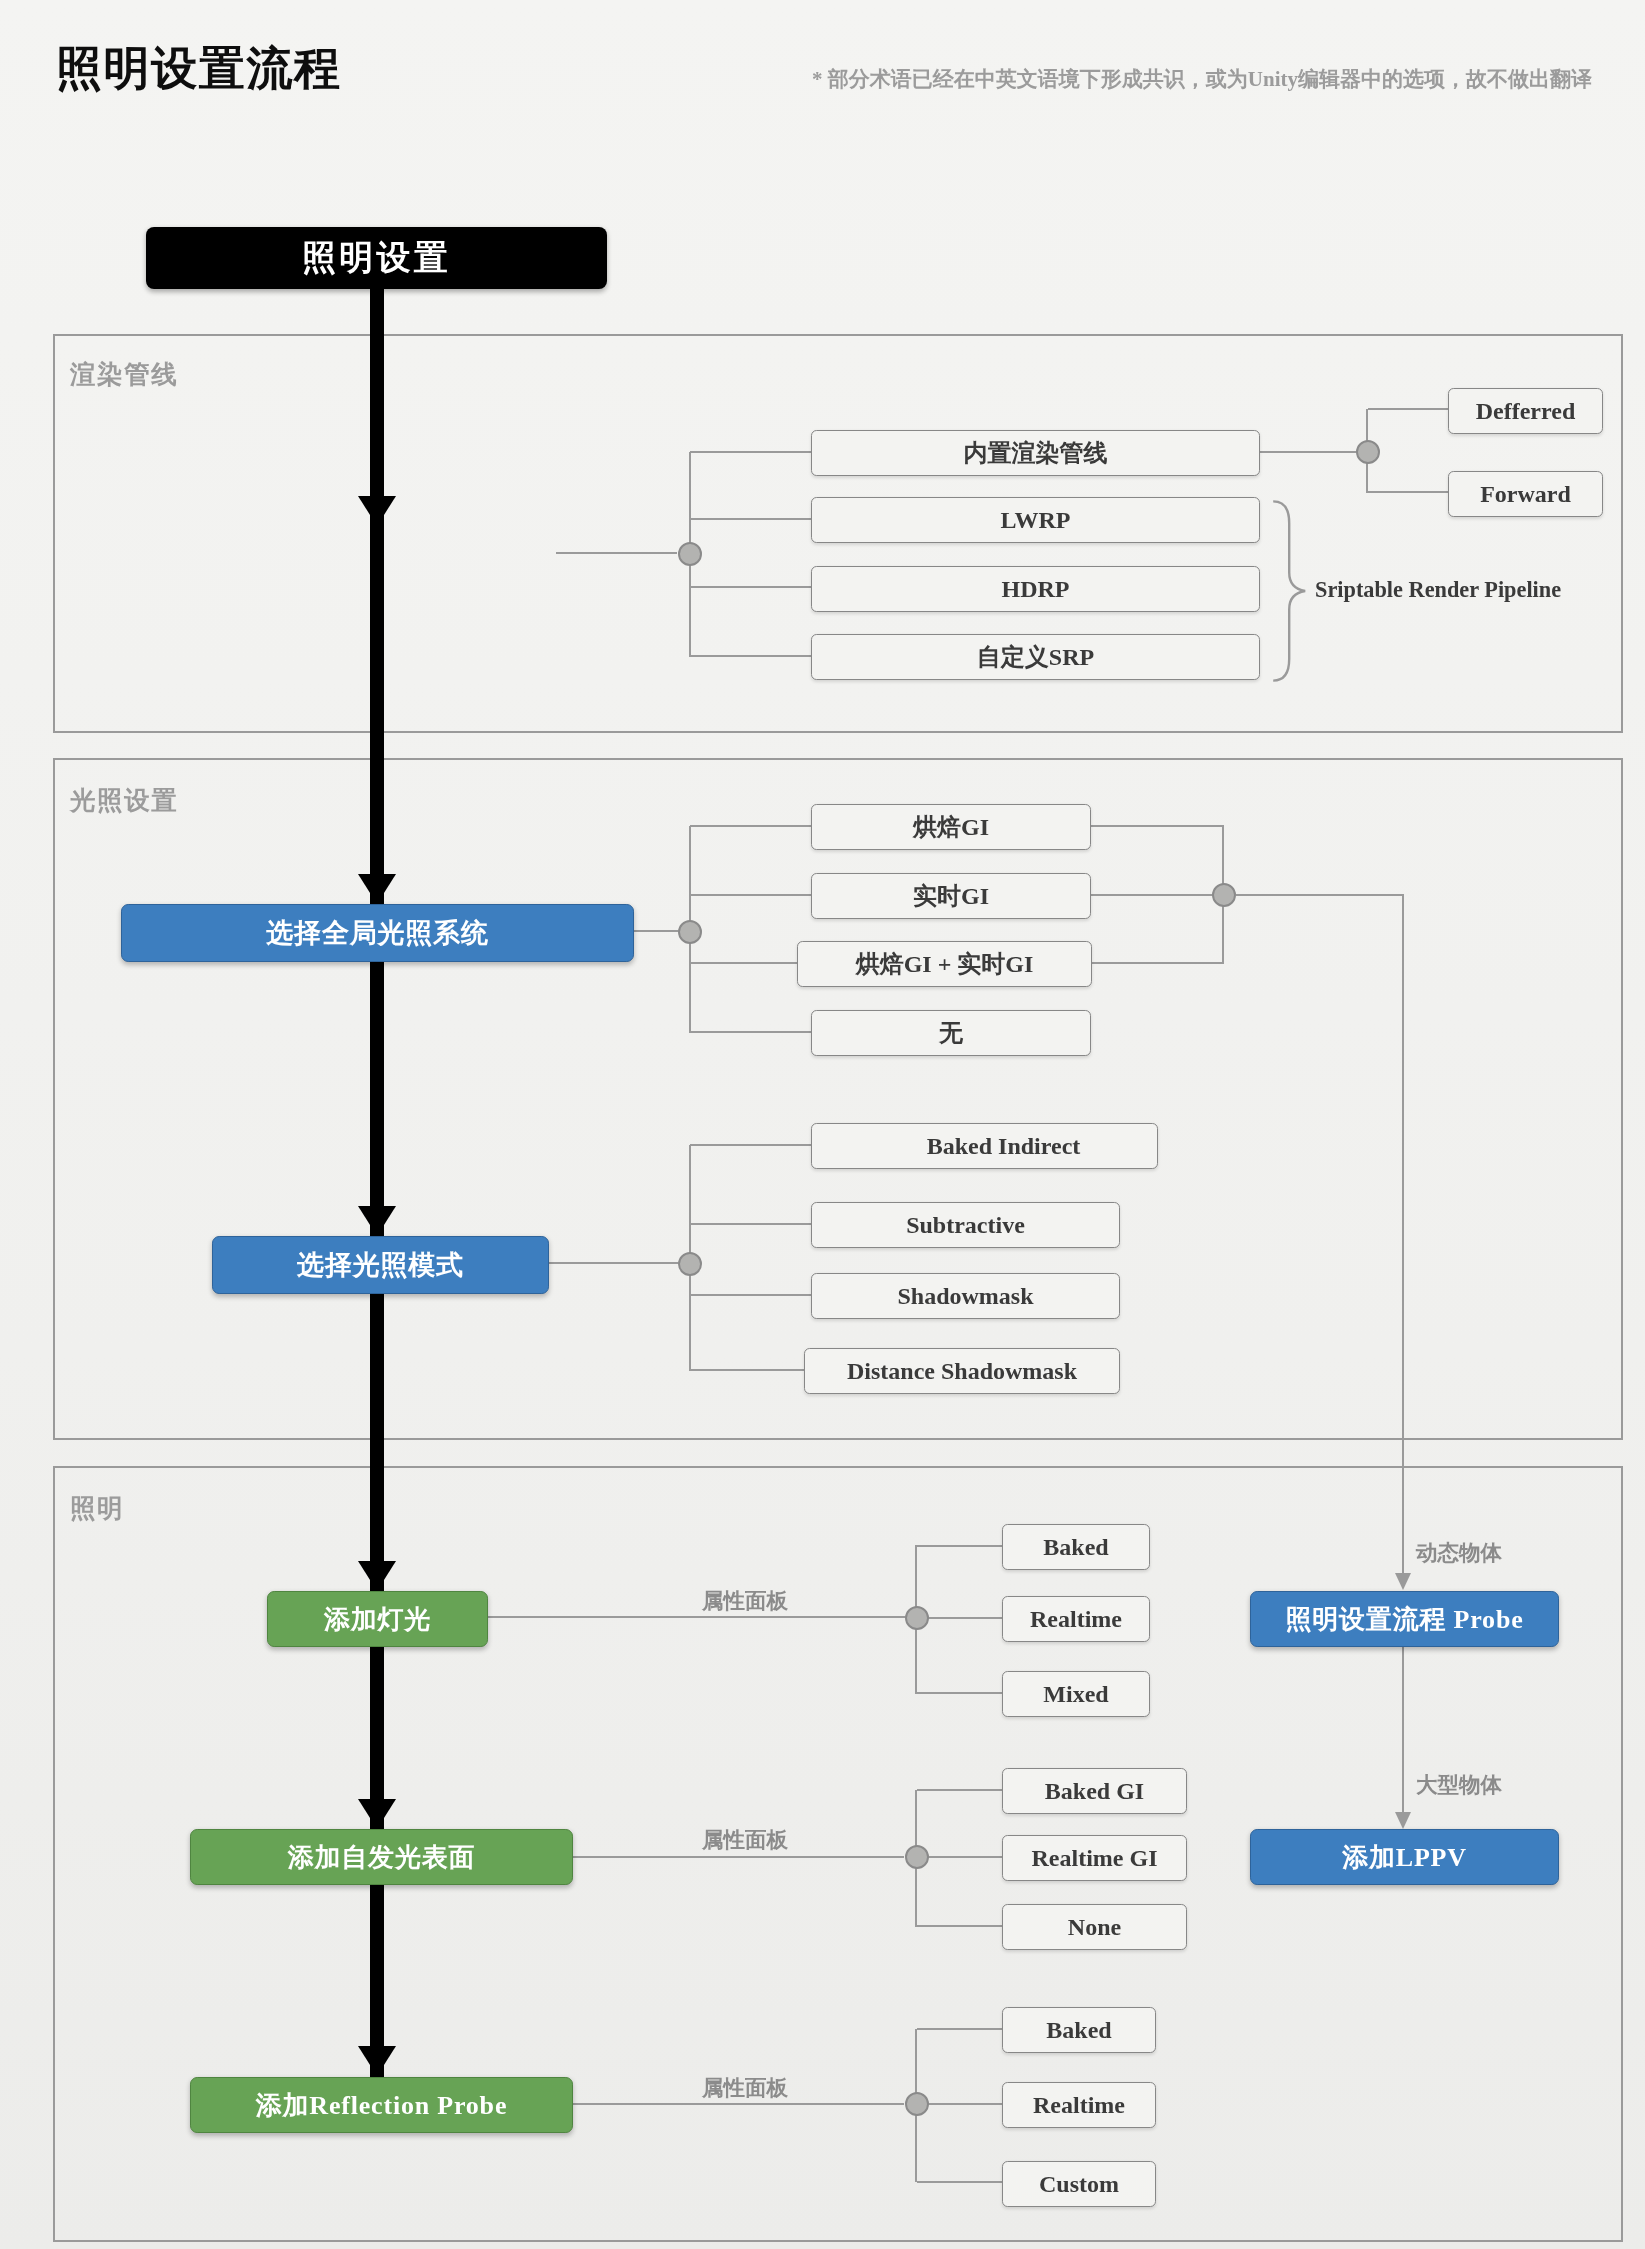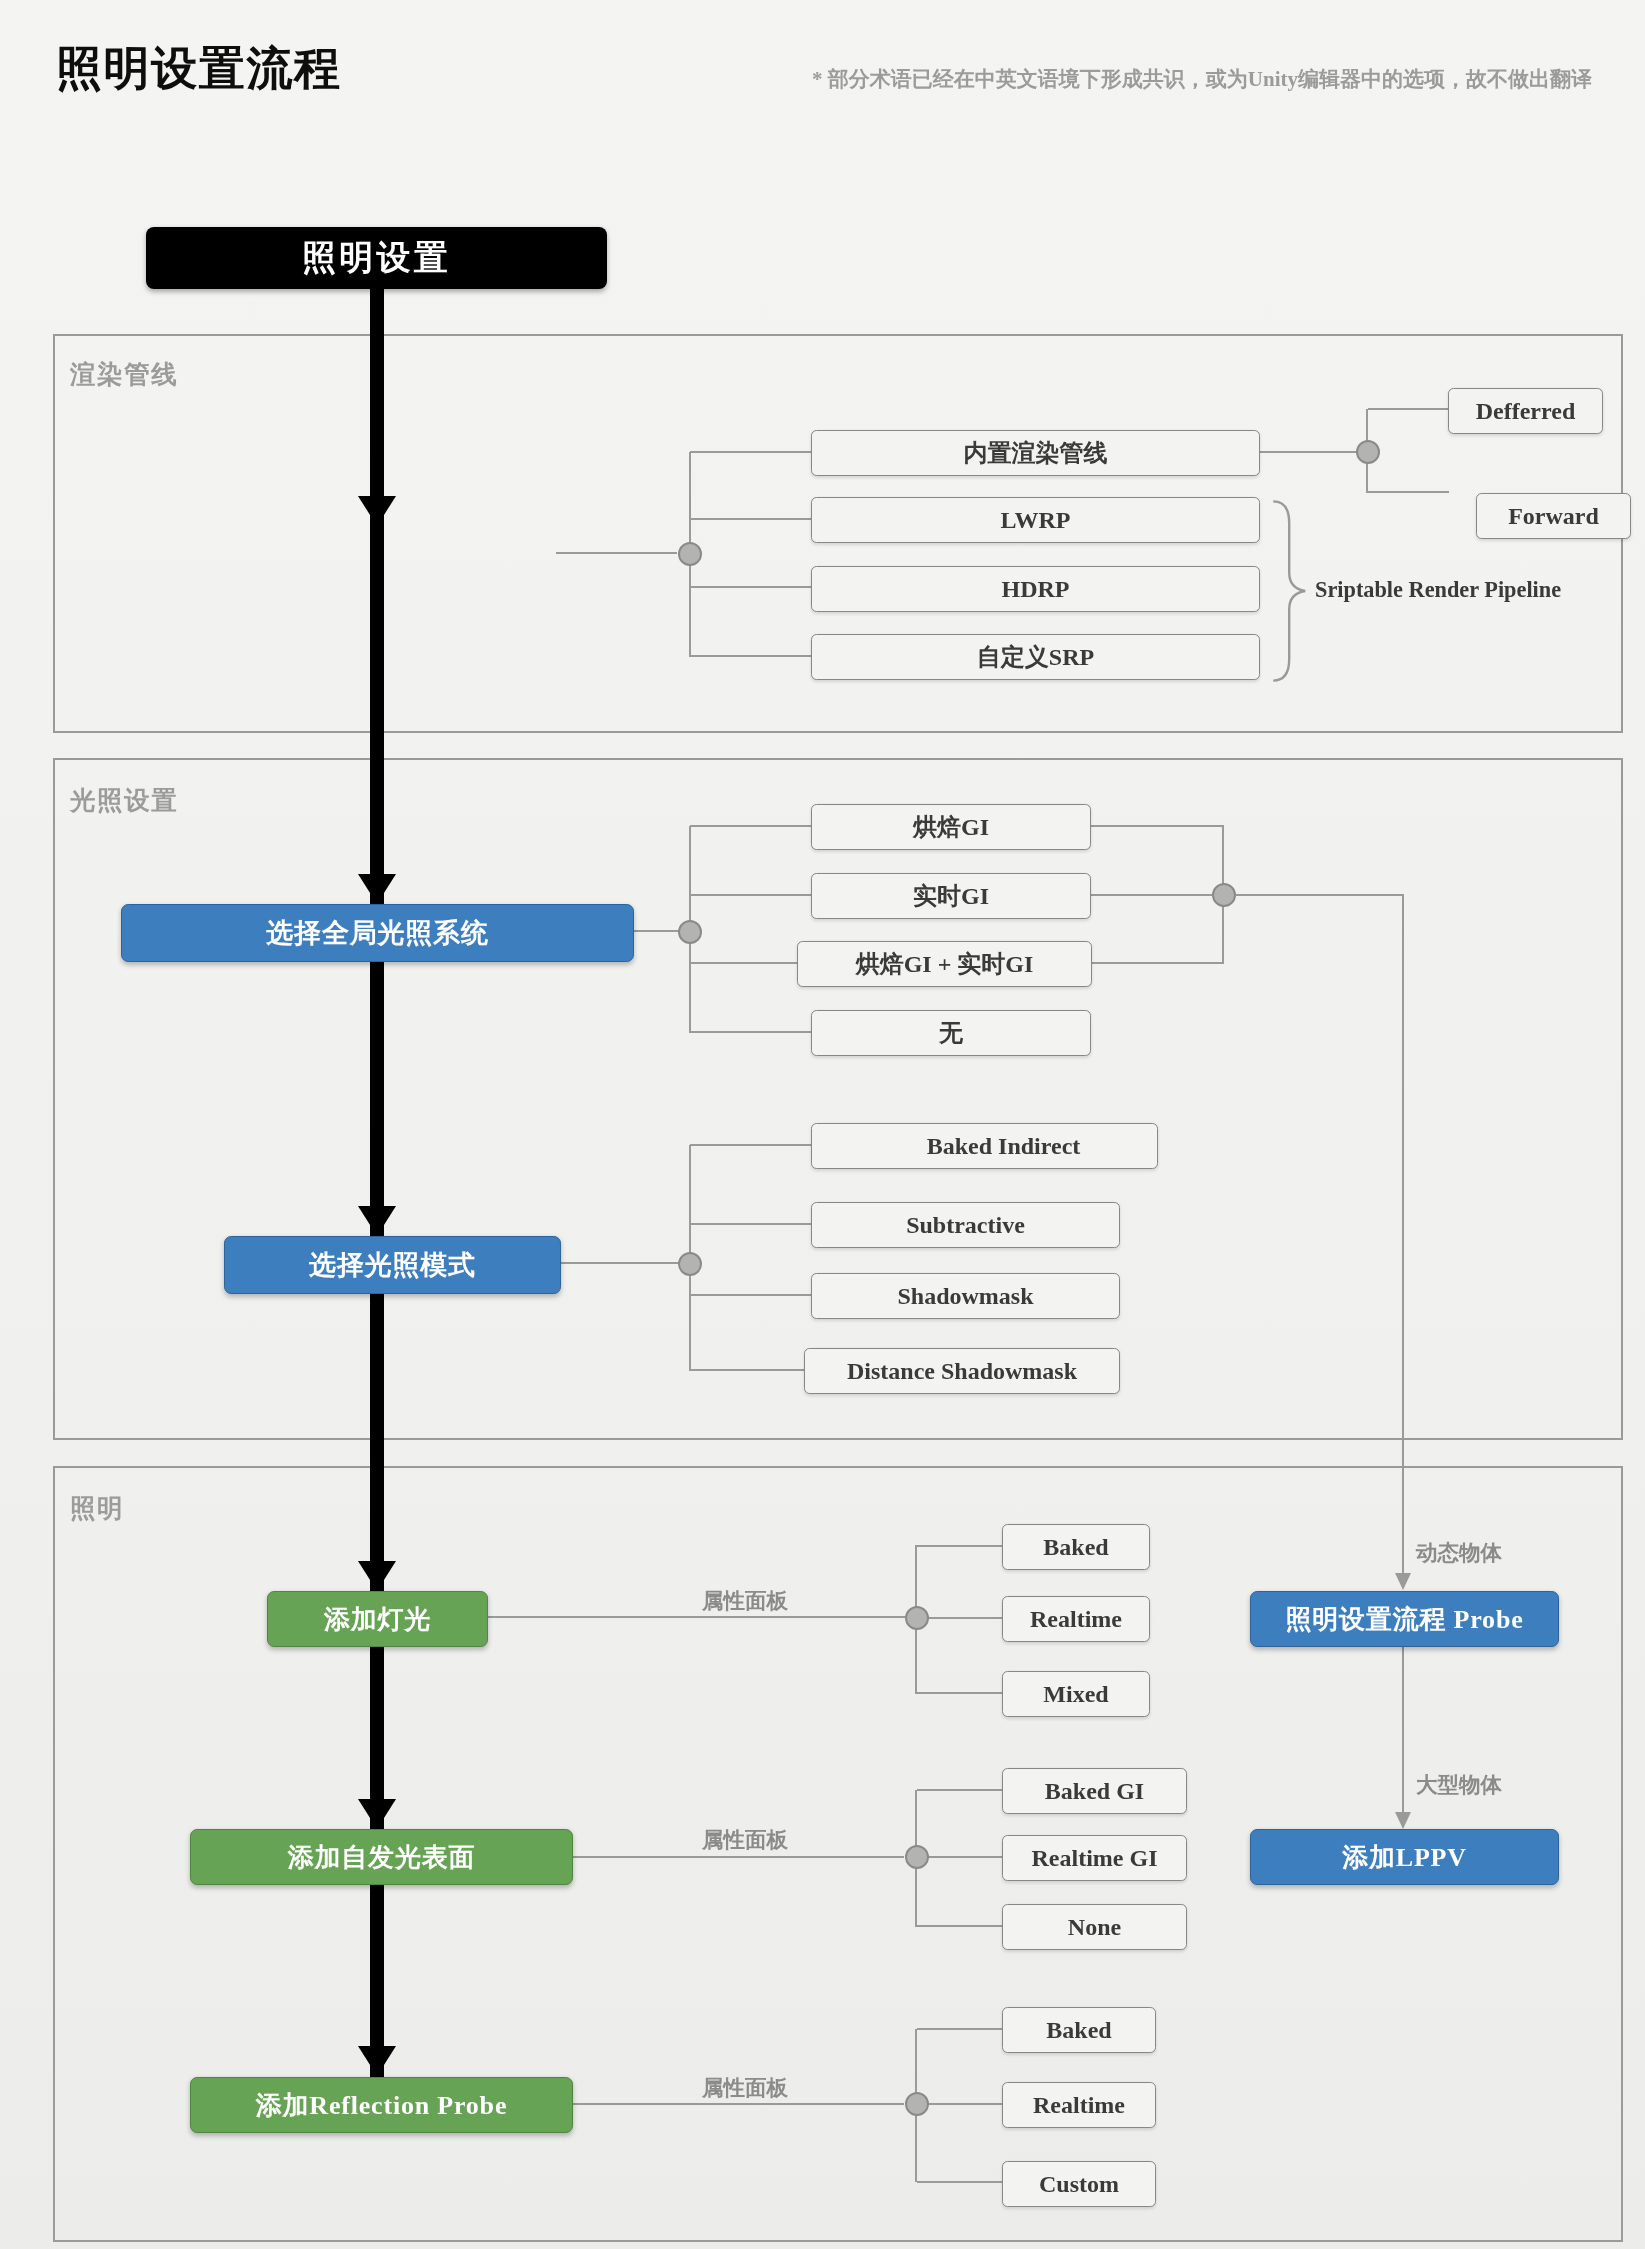--- a/index.html
+++ b/index.html
@@ -70,21 +70,21 @@
   <div class="abs opt" style="left:811px;top:566px;width:447px;height:44px;">HDRP</div>
   <div class="abs opt" style="left:811px;top:634px;width:447px;height:44px;">自定义SRP</div>
 
   <div class="abs line" style="left:1258px;top:451px;width:100px;height:2.4px;"></div>
   <div class="abs dot" style="left:1356px;top:440px;"></div>
   <div class="abs line" style="left:1366px;top:409px;width:2.4px;height:84px;"></div>
   <div class="abs line" style="left:1368px;top:408px;width:81px;height:2.4px;"></div>
   <div class="abs line" style="left:1368px;top:491px;width:81px;height:2.4px;"></div>
 
   <div class="abs opt" style="left:1448px;top:388px;width:153px;height:44px;">Defferred</div>
-  <div class="abs opt" style="left:1448px;top:493px;width:153px;height:44px;margin-left:28px;">Forward</div>
+  <div class="abs opt" style="left:1448px;top:471px;width:153px;height:44px;">Forward</div>
 
   <svg class="abs" style="left:1270px;top:499px;z-index:3;" width="40" height="184" viewBox="0 0 50 230">
     <path d="M4,3 Q24,3 24,30 L24,92 Q24,112 44,115 Q24,118 24,138 L24,200 Q24,227 4,227" fill="none" stroke="#9a9a9a" stroke-width="3"></path>
   </svg>
   <div class="abs bracketlabel" style="left:1315px;top:577px;text-align:center;">Sriptable Render Pipeline</div>
 
   <div class="abs section" style="left:53px;top:758px;width:1566px;height:678px;"></div>
   <div class="abs seclabel" style="left:70px;top:783px;">光照设置</div>
 
   <div class="abs mainbox blue" style="left:121px;top:904px;width:511px;height:56px;">选择全局光照系统</div>
@@ -104,21 +104,21 @@
 
   <div class="abs line" style="left:1090px;top:825px;width:134px;height:2.4px;"></div>
   <div class="abs line" style="left:1090px;top:894px;width:134px;height:2.4px;"></div>
   <div class="abs line" style="left:1090px;top:962px;width:134px;height:2.4px;"></div>
   <div class="abs line" style="left:1222px;top:826px;width:2.4px;height:138px;"></div>
   <div class="abs dot" style="left:1212px;top:883px;"></div>
   <div class="abs line" style="left:1236px;top:894px;width:168px;height:2.4px;"></div>
   <div class="abs line" style="left:1402px;top:894px;width:2.4px;height:679px;"></div>
   <div class="abs arrowS" style="left:1395px;top:1573px;"></div>
 
-  <div class="abs mainbox blue" style="left:224px;top:1236px;width:335px;height:56px;">选择光照模式</div>
+  <div class="abs mainbox blue" style="left:212px;top:1236px;width:335px;height:56px;">选择光照模式</div>
 
   <div class="abs line" style="left:547px;top:1262px;width:131px;height:2.4px;"></div>
   <div class="abs dot" style="left:678px;top:1252px;"></div>
   <div class="abs line" style="left:689px;top:1145px;width:2.4px;height:226px;"></div>
   <div class="abs line" style="left:690px;top:1144px;width:121px;height:2.4px;"></div>
   <div class="abs line" style="left:690px;top:1223px;width:121px;height:2.4px;"></div>
   <div class="abs line" style="left:690px;top:1294px;width:121px;height:2.4px;"></div>
   <div class="abs line" style="left:690px;top:1369px;width:121px;height:2.4px;"></div>
 
   <div class="abs opt" style="left:811px;top:1123px;width:307px;height:44px;padding-left:38px;">Baked Indirect</div>

